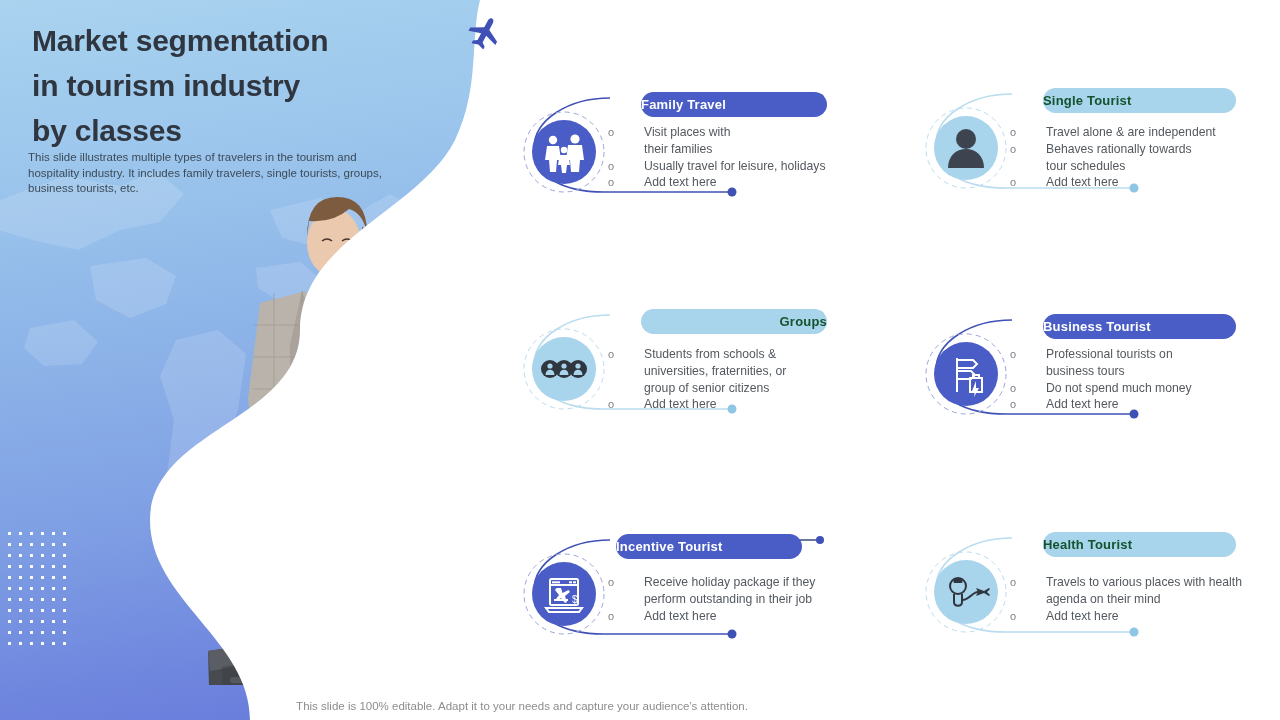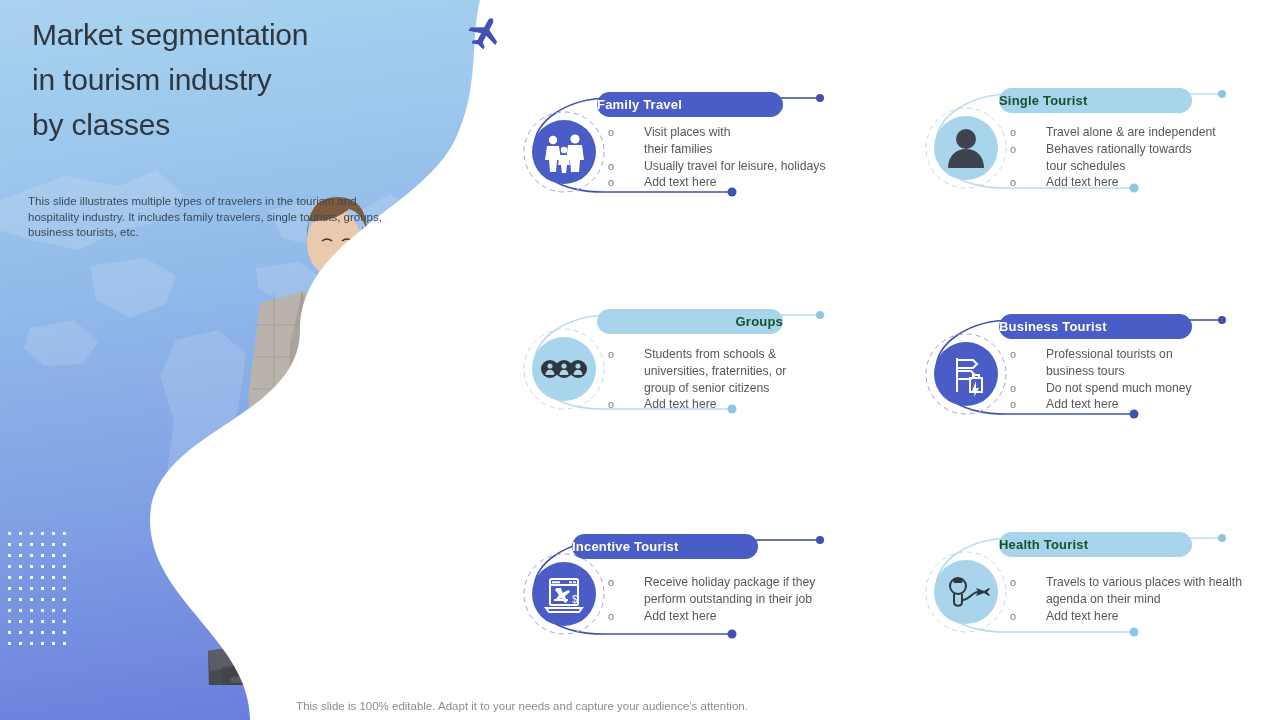--- a/index.html
+++ b/index.html
@@ -43,36 +43,35 @@
   .wave {
     position: absolute;
     left: 0; top: 0;
     width: 560px; height: 720px;
     pointer-events: none;
   }
 
   
   .headline {
     position: absolute;
-    left: 32px; top: 12px;
+    left: 32px; top: 18px;
     width: 370px;
     font-size: 30px;
     line-height: 45px;
-    font-weight: normal;
+    font-weight: bold;
     color: #2f3640;
     letter-spacing: -0.2px;
   }
   .subhead {
     position: absolute;
     left: 28px; top: 150px;
     width: 360px;
     font-size: 11.5px;
     line-height: 15.5px;
     color: #3c4a58;
-    margin-top: 44px;
   }
 
   
   .plane-top {
     position: absolute;
     left: 466px; top: 13px;
     width: 38px; height: 38px;
   }
 
   
@@ -83,20 +82,21 @@
   .pill {
     position: absolute;
     height: 25px;
     border-radius: 13px;
     display: flex; align-items: center;
     padding-left: 0;
     font-size: 13px;
     font-weight: bold;
     letter-spacing: .2px;
     white-space: nowrap;
+    margin-left: 44px;
   }
   .pill.dark { background: #4a5cc5; color: #ffffff; }
   .pill.light { background: #a8d4ec; color: #14532d; }
 
   .bullets {
     position: absolute;
     font-size: 12.2px;
     line-height: 16.8px;
     color: #53595f;
   }

